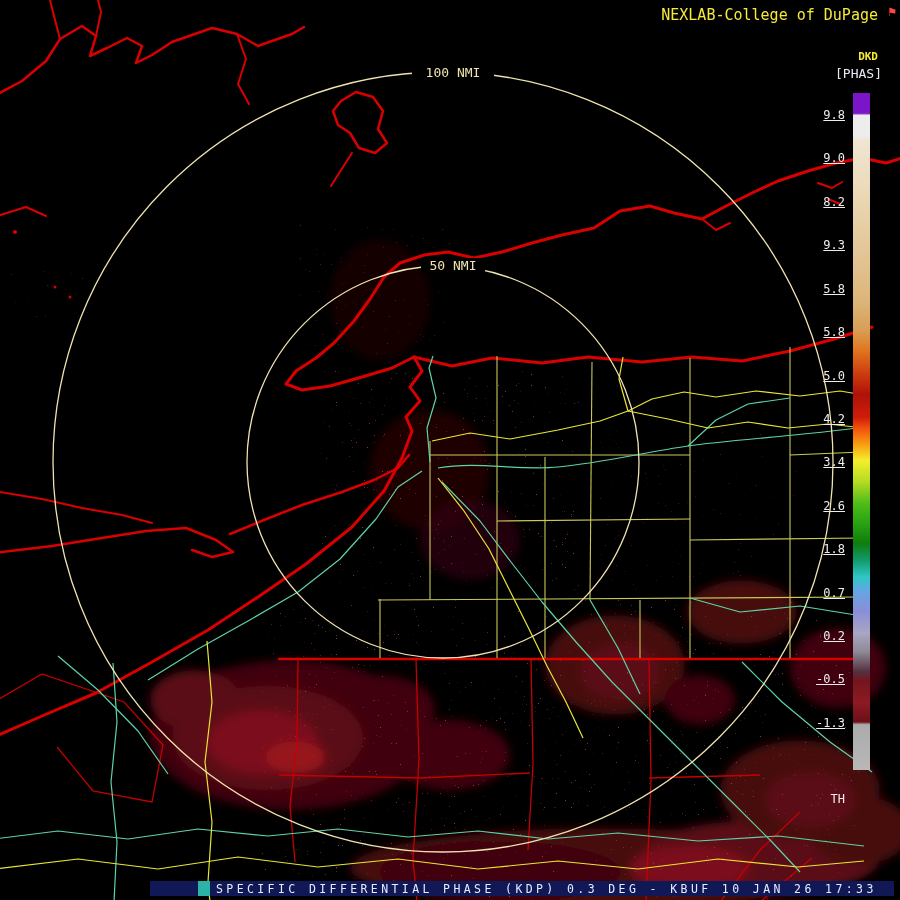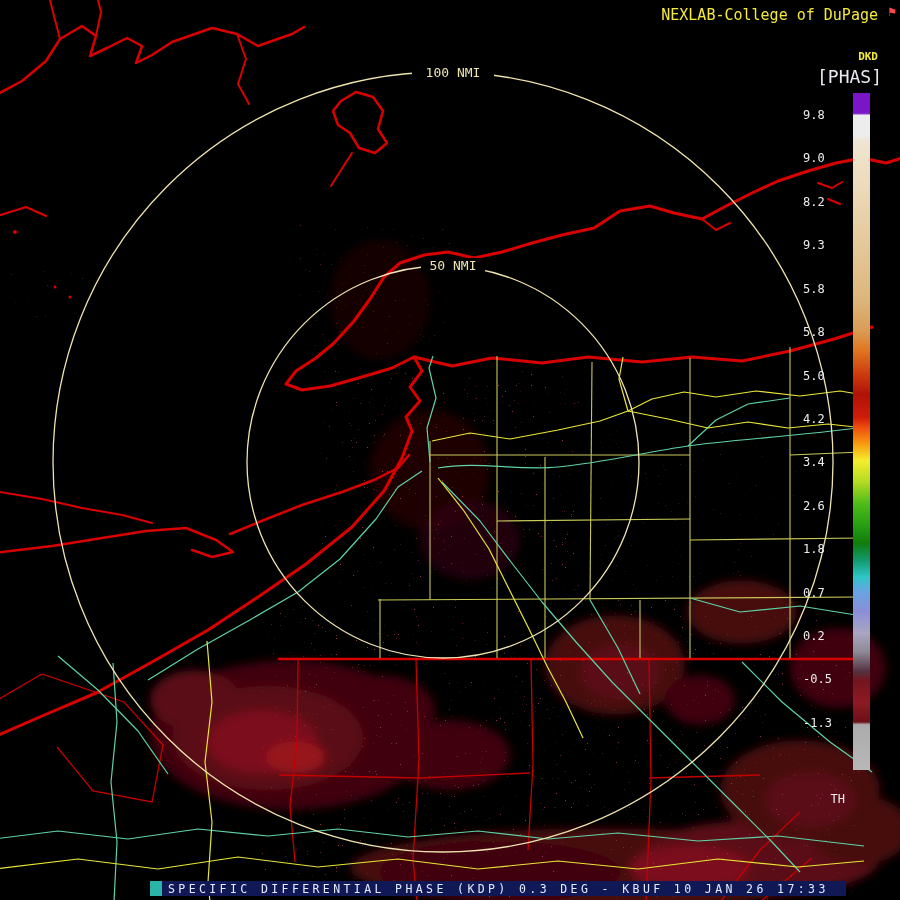--- a/index.html
+++ b/index.html
@@ -2,25 +2,25 @@
 <html style="--bg: #000000; --attribution: #f5e93a; --product-code: #f5e93a; --units: #e9e9f2; --tick: #ededed; --ring: #efe3b0; --ring-label: #efe3b0; --shoreline: #d90000; --border-red: #c40000; --county: #c9c95a; --road-yellow: #e9e636; --road-teal: #5fd3a7; --status-bg: #101856; --status-accent: #2ab3a6; --status-text: #e6ecff;"><head>
 <meta charset="utf-8">
 <style>
   html,body{margin:0;padding:0;background:#000;}
   body{width:900px;height:900px;overflow:hidden;font-family:"DejaVu Sans Mono",monospace;}
   .screen{position:relative;width:900px;height:900px;background:var(--bg,#000);}
   .screen svg{position:absolute;left:0;top:0;}
   .attribution{position:absolute;top:6px;right:22px;color:var(--attribution);font-size:15px;white-space:nowrap;}
   .flag{position:absolute;top:4px;right:4px;color:#ff4646;font-size:13px;}
   .product-code{position:absolute;top:50px;right:22px;color:var(--product-code);font-size:11px;font-weight:bold;}
-  .units{position:absolute;top:66px;right:18px;color:var(--units);font-size:18px;}
+  .units{position:absolute;top:66px;right:18px;color:var(--units);font-size:13px;}
   .colorbar{position:absolute;top:93px;right:30px;width:17px;height:677px;}
-  .ticks{position:absolute;top:108px;right:55px;height:622px;width:42px;display:flex;flex-direction:column;justify-content:space-between;align-items:flex-start;color:var(--tick);font-size:12px;line-height:14px;text-align:right;}
+  .ticks{position:absolute;top:108px;right:55px;height:622px;width:42px;display:flex;flex-direction:column;justify-content:space-between;align-items:flex-end;color:var(--tick);font-size:12px;line-height:14px;text-align:right;text-decoration:underline;}
   .th-label{position:absolute;top:768px;right:55px;color:var(--tick);font-size:12px;margin-top:24px;}
-  .statusbar{position:absolute;left:150px;top:881px;width:696px;height:15px;background:var(--status-bg);display:flex;align-items:center;overflow:hidden;}
+  .statusbar{position:absolute;left:150px;top:881px;width:696px;height:15px;background:var(--status-bg);display:flex;align-items:center;overflow:hidden;padding-left:48px;}
   .status-accent{width:12px;height:15px;background:var(--status-accent);flex:0 0 auto;}
   .status-text{color:var(--status-text);font-size:11.5px;letter-spacing:3.4px;white-space:nowrap;padding-left:6px;}
   .ring-label{font-family:"DejaVu Sans Mono",monospace;font-size:13px;}
 </style>
 </head>
 <body>
 
 <div class="screen">
 
   <svg width="900" height="900" viewBox="0 0 900 900">

